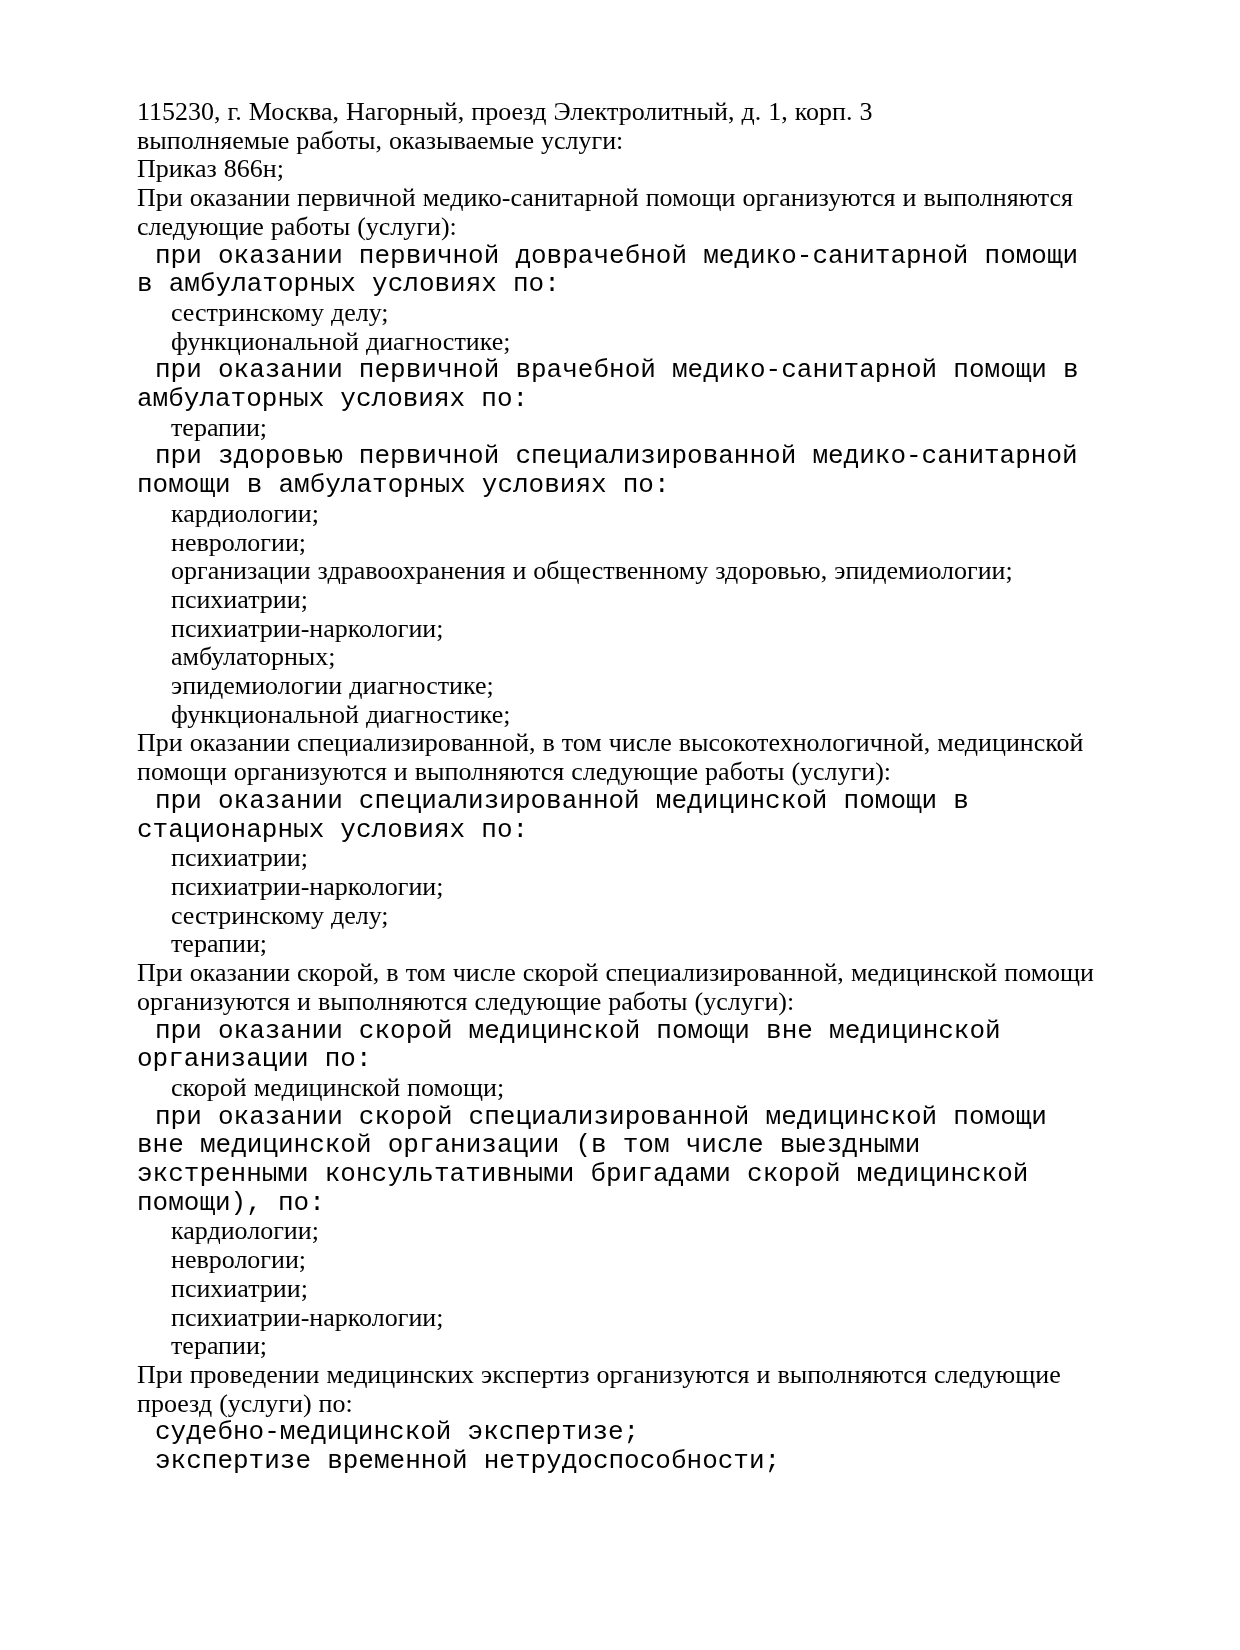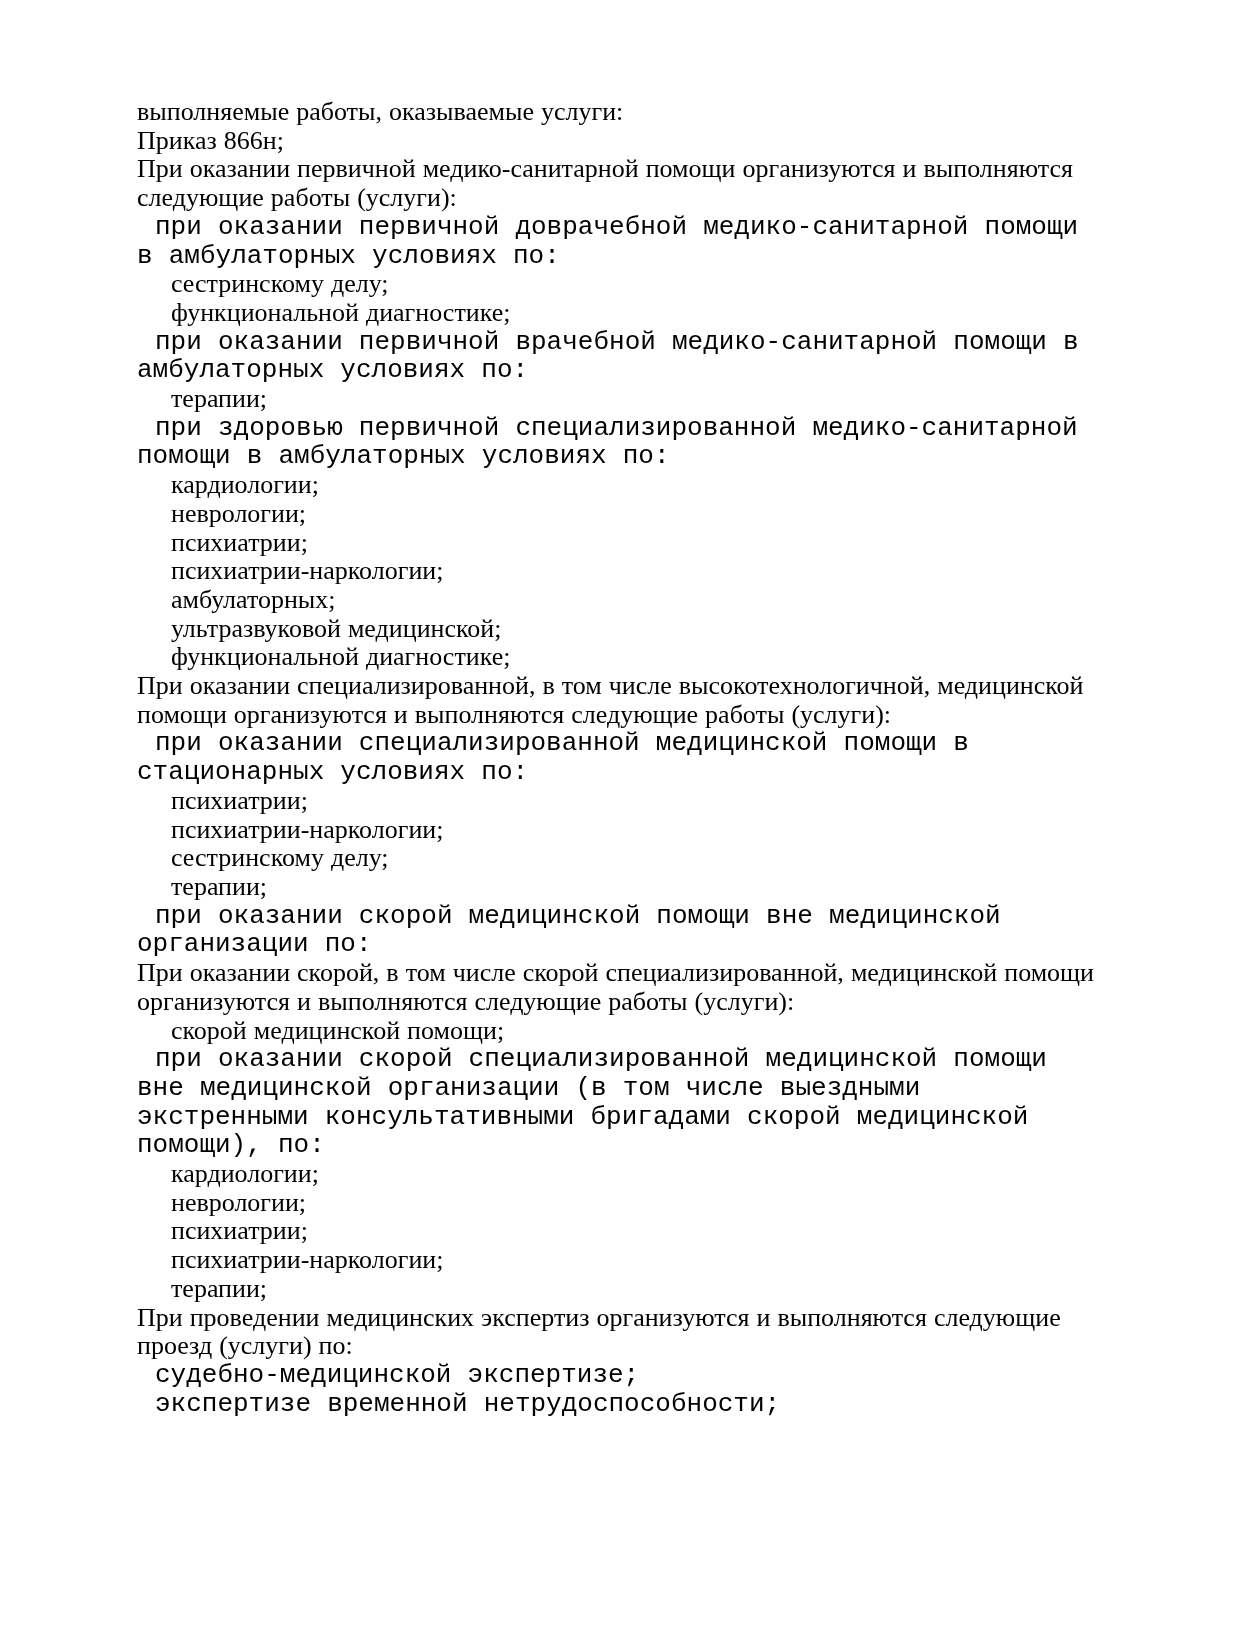--- a/index.html
+++ b/index.html
@@ -38,44 +38,46 @@
       word-spacing: 0.02em;
     }
     p.line.indent-1 { text-indent: 18px; font-family: Liberation Mono, monospace; }
     p.line.indent-2 { text-indent: 34px; }
   </style>
 </head>
 <body>
 
 <div class="page">
   <div class="doc-text">
+      <p class="line indent-0">115230, г. Москва, Нагорный, проезд Электролитный, д. 1, корп. 3</p>
       <p class="line indent-0">выполняемые работы, оказываемые услуги:</p>
       <p class="line indent-0">Приказ 866н;</p>
       <p class="line indent-0">При оказании первичной медико-санитарной помощи организуются и выполняются следующие работы (услуги):</p>
       <p class="line indent-1">при оказании первичной доврачебной медико-санитарной помощи в амбулаторных условиях по:</p>
       <p class="line indent-2">сестринскому делу;</p>
       <p class="line indent-2">функциональной диагностике;</p>
       <p class="line indent-1">при оказании первичной врачебной медико-санитарной помощи в амбулаторных условиях по:</p>
       <p class="line indent-2">терапии;</p>
       <p class="line indent-1">при здоровью первичной специализированной медико-санитарной помощи в амбулаторных условиях по:</p>
       <p class="line indent-2">кардиологии;</p>
       <p class="line indent-2">неврологии;</p>
+      <p class="line indent-2">организации здравоохранения и общественному здоровью, эпидемиологии;</p>
       <p class="line indent-2">психиатрии;</p>
       <p class="line indent-2">психиатрии-наркологии;</p>
       <p class="line indent-2">амбулаторных;</p>
-      <p class="line indent-2">ультразвуковой медицинской;</p>
+      <p class="line indent-2">эпидемиологии диагностике;</p>
       <p class="line indent-2">функциональной диагностике;</p>
       <p class="line indent-0">При оказании специализированной, в том числе высокотехнологичной, медицинской помощи организуются и выполняются следующие работы (услуги):</p>
       <p class="line indent-1">при оказании специализированной медицинской помощи в стационарных условиях по:</p>
       <p class="line indent-2">психиатрии;</p>
       <p class="line indent-2">психиатрии-наркологии;</p>
       <p class="line indent-2">сестринскому делу;</p>
       <p class="line indent-2">терапии;</p>
+      <p class="line indent-0">При оказании скорой, в том числе скорой специализированной, медицинской помощи организуются и выполняются следующие работы (услуги):</p>
       <p class="line indent-1">при оказании скорой медицинской помощи вне медицинской организации по:</p>
-      <p class="line indent-0">При оказании скорой, в том числе скорой специализированной, медицинской помощи организуются и выполняются следующие работы (услуги):</p>
       <p class="line indent-2">скорой медицинской помощи;</p>
       <p class="line indent-1">при оказании скорой специализированной медицинской помощи вне медицинской организации (в том числе выездными экстренными консультативными бригадами скорой медицинской помощи), по:</p>
       <p class="line indent-2">кардиологии;</p>
       <p class="line indent-2">неврологии;</p>
       <p class="line indent-2">психиатрии;</p>
       <p class="line indent-2">психиатрии-наркологии;</p>
       <p class="line indent-2">терапии;</p>
       <p class="line indent-0">При проведении медицинских экспертиз организуются и выполняются следующие проезд (услуги) по:</p>
       <p class="line indent-1">судебно-медицинской экспертизе;</p>
       <p class="line indent-1">экспертизе временной нетрудоспособности;</p>

